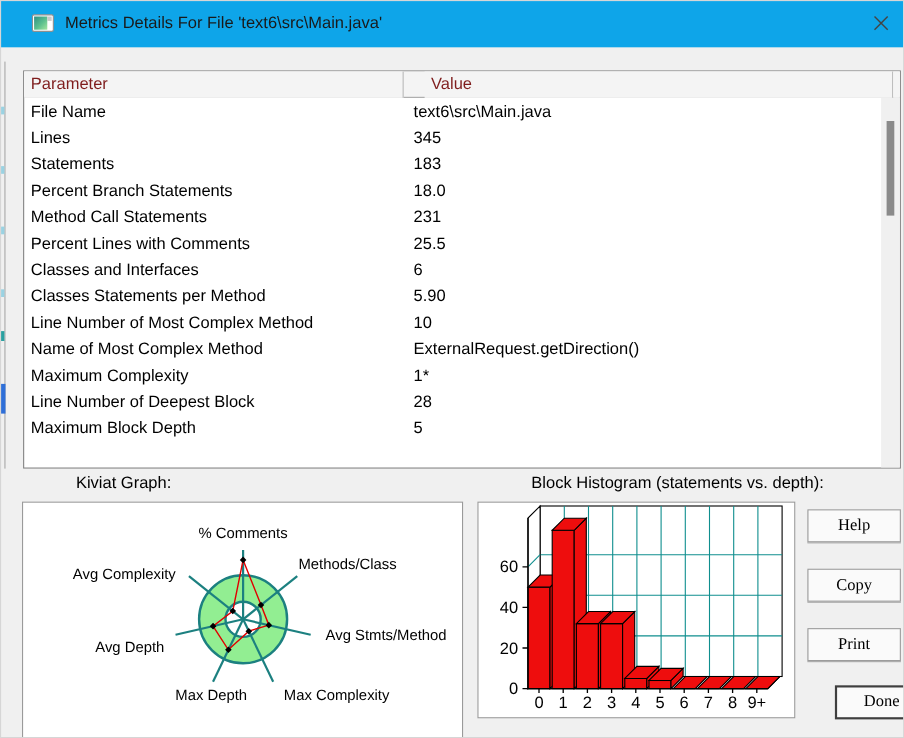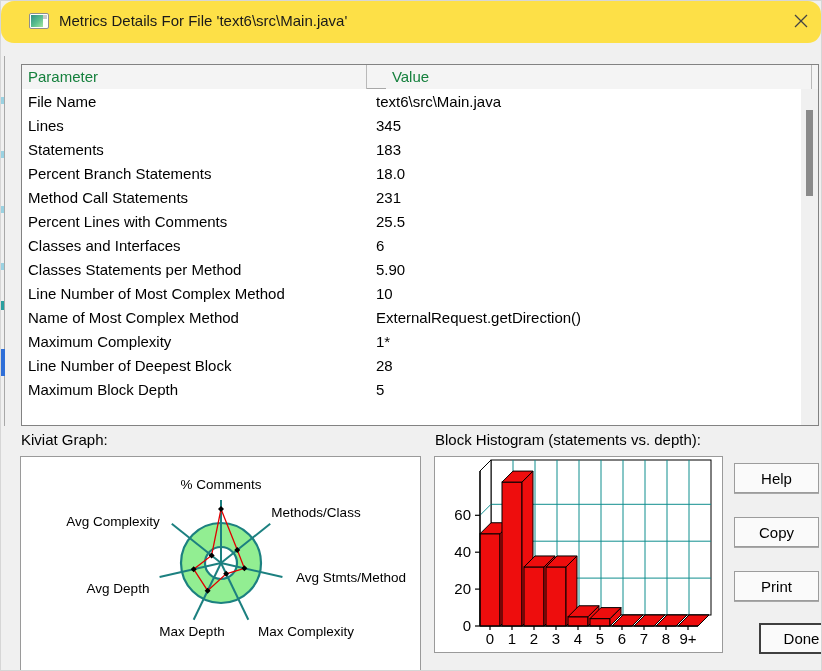--- a/index.html
+++ b/index.html
@@ -1,49 +1,49 @@
 <!DOCTYPE html>
 <html><head>
 <meta charset="utf-8">
 <style>
   * { box-sizing: border-box; }
   html,body { margin:0; padding:0; background:#ffffff; }
   body { width:822px; height:671px; font-family:"Liberation Sans", sans-serif; }
   .dialog { position:relative; width:822px; height:671px; background:#f0f0f0; overflow:hidden; border:1px solid #d6d6d6; }
-  .titlebar { position:absolute; left:0; top:0; width:100%; height:42px; background:#fde047;border-radius:13px; }
+  .titlebar { position:absolute; left:0; top:0; width:100%; height:42px; background:#0ea5e9; }
   .app-icon { position:absolute; left:28px; top:12px; width:20px; height:16px; border:1px solid #8f8f8f; background:#ffffff; border-radius:2px; }
   .app-icon::before { content:""; position:absolute; left:1px; top:1px; width:12px; height:12px;
      background:linear-gradient(135deg,#2f8f86 0%, #5cc08e 55%, #a5e6a0 100%); }
   .app-icon::after { content:""; position:absolute; right:1px; top:1px; width:4px; height:4px; background:#c9c9c9; }
   .title-text { position:absolute; left:58px; top:11px; font-size:15px; color:#1a1a1a; white-space:nowrap; }
   .close-btn { position:absolute; right:7px; top:8px; width:26px; height:26px; background:transparent; border:none; padding:0; cursor:pointer; }
 
   .listview { position:absolute; left:20px; top:63px; width:798px; height:362px; background:#ffffff; border:1px solid #828282; }
   .lv-header { display:flex; height:24px; background:#f4f4f4; border-bottom:1px solid #a8a8a8; }
-  .hcell { height:24px; padding:3px 0 0 6px; font-size:15px; color:#15803d; background:#f4f4f4; border-right:1px solid #b9b9b9; overflow:hidden; }
+  .hcell { height:24px; padding:3px 0 0 6px; font-size:15px; color:#7f1d1d; background:#f4f4f4; border-right:1px solid #b9b9b9; overflow:hidden; }
   .hcell.c1 { width:348px; }
   .hcell.c2 { width:430px;margin-left:19px; }
   .hcell.cf { flex:1; border-right:none; }
   .lv-body { position:absolute; left:0; top:24px; right:17px; bottom:0; overflow:hidden; }
   .lv-body table { border-collapse:collapse; table-layout:fixed; width:100%;padding-left:12px; }
   .lv-body td { height:24px; font-size:15px; color:#000; padding:0 0 0 6px; white-space:nowrap; overflow:hidden; }
   .lv-scrollbar { position:absolute; top:24px; right:0; bottom:0; width:17px; background:#f0f0f0; }
   .lv-thumb { position:absolute; left:5px; top:21px; width:7px; height:86px; background:#8a8a8a; }
 
-  .section-label { position:absolute; font-size:15px; color:#000; white-space:nowrap; }
+  .section-label { position:absolute; font-size:15px; color:#000; white-space:nowrap;margin-left:48px; }
   .kiviat-label { left:20px; top:430px; }
   .hist-label { left:434px; top:430px; }
 
   .panel { position:absolute; background:#ffffff; border:1px solid #9a9a9a; }
   .kiviat-panel { left:19px; top:455px; width:401px; height:238px; }
   .hist-panel { left:433px; top:455px; width:289px; height:197px; }
   .panel svg { display:block; }
 
   .dlg-btn { position:absolute; left:733px; width:85px; height:30px; background:#fafafa; border:1px solid #9c9c9c;
-     box-shadow:0 1px 0 #a8a8a8; font-family:Liberation Sans, sans-serif; font-size:15px; color:#000; cursor:pointer; }
+     box-shadow:0 1px 0 #a8a8a8; font-family:Liberation Serif, serif; font-size:15px; color:#000; cursor:pointer; }
   .btn-help { top:462px; }
   .btn-copy { top:516px; }
   .btn-print { top:570px; }
   .btn-done { top:622px; height:31px; border:2px solid #3f3f3f; box-shadow:none;margin-left:25px; }
 
   .edge-artifact { position:absolute; pointer-events:none; }
   .edge-line { left:3px; top:55px; width:1px; height:370px; background:#a8a8a8; }
   .edge-dash { left:0; width:3px; height:7px; background:#9ad2e2; }
   .edge-dash-teal { left:0; top:300px; width:3px; height:9px; background:#2aa0a0; }
   .edge-blue { left:0; top:348px; width:4px; height:27px; background:#2f6fd8; }

